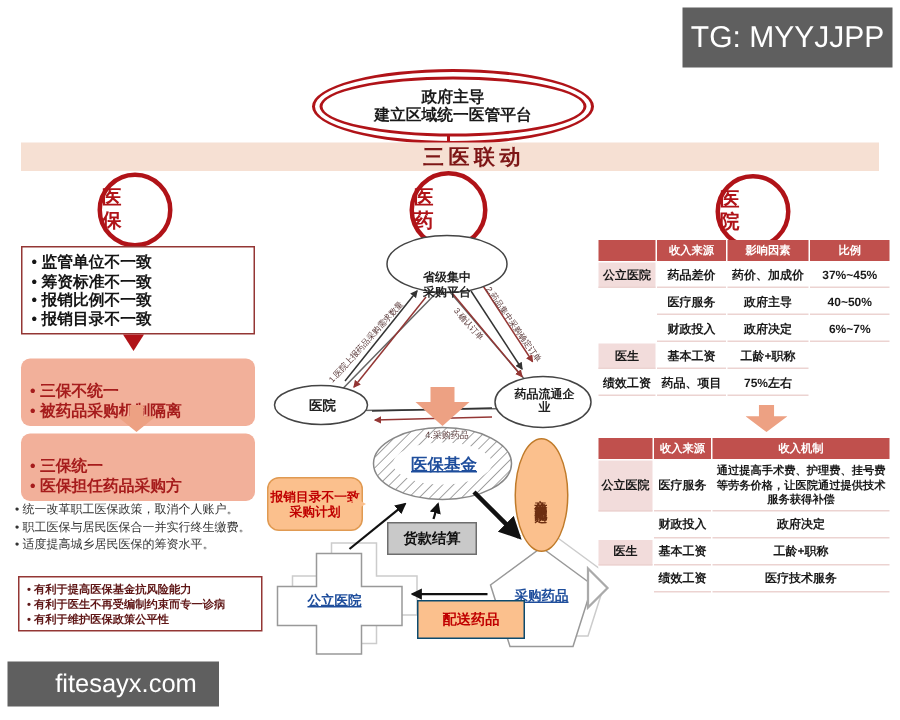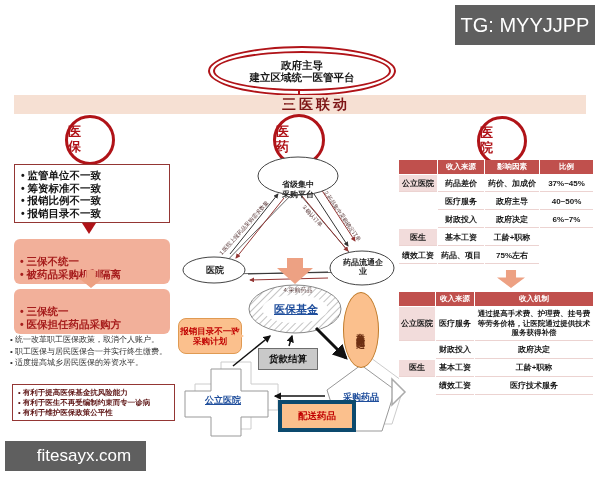--- a/index.html
+++ b/index.html
@@ -63,21 +63,21 @@
     border-left:9px solid #fbc08d;}
   .bidellipse{left:343px;top:292px;width:34px;height:74px;background:#fbc08d;border:1px solid #c07b2a;
     border-radius:50%;display:flex;align-items:center;justify-content:center;
     writing-mode:vertical-rl;text-align:center;}
   .bidellipse span{display:block;font-size:8.5px;font-weight:bold;color:#6d2f12;letter-spacing:1px;}
   .settle{left:258px;top:348px;width:58px;height:20px;background:#c9c9c9;border:1px solid #6e6e6e;
     display:flex;align-items:center;justify-content:center;font-size:9.5px;font-weight:bold;color:#111;}
   .bluelab{font-size:9px;font-weight:bold;color:#1f4e9c;text-decoration:underline;text-align:center;}
   .hosplab{left:190px;top:394px;width:66px;}
   .distlab{left:332px;top:391px;width:58px;}
-  .deliver{left:278px;top:400px;width:70px;height:24px;background:#fbc08d;border:4px solid #0c4a6e;
+  .deliver{left:278px;top:400px;width:70px;height:24px;background:#fbc08d;border:1px solid #0c4a6e;
     display:flex;align-items:center;justify-content:center;font-size:9.5px;font-weight:bold;color:#c00000;}
   
   .rtable{width:194px;display:grid;gap:1px;background:#fff;}
   .t1{left:399px;top:160px;grid-template-columns:38px 46px 54px 1fr;}
   .t2{left:399px;top:292px;grid-template-columns:36px 38px 1fr;}
   .th{background:#c0504d;color:#fff;font-size:7.5px;font-weight:bold;height:14px;
     display:flex;align-items:center;justify-content:center;text-align:center;}
   .td{background:#fff;font-size:8px;font-weight:bold;color:#1a1a1a;min-height:17px;
     display:flex;flex-direction:column;align-items:center;justify-content:center;text-align:center;
     border-bottom:1px solid #ecd3d1;padding:2px 1px;box-sizing:border-box;}

